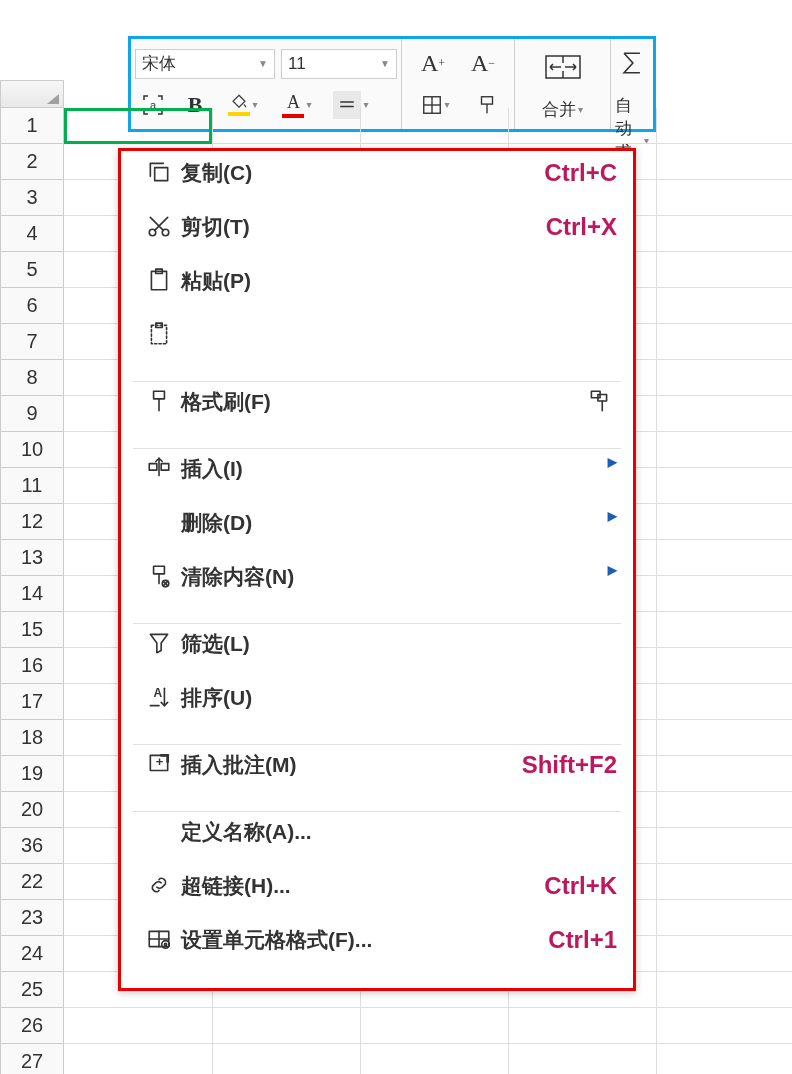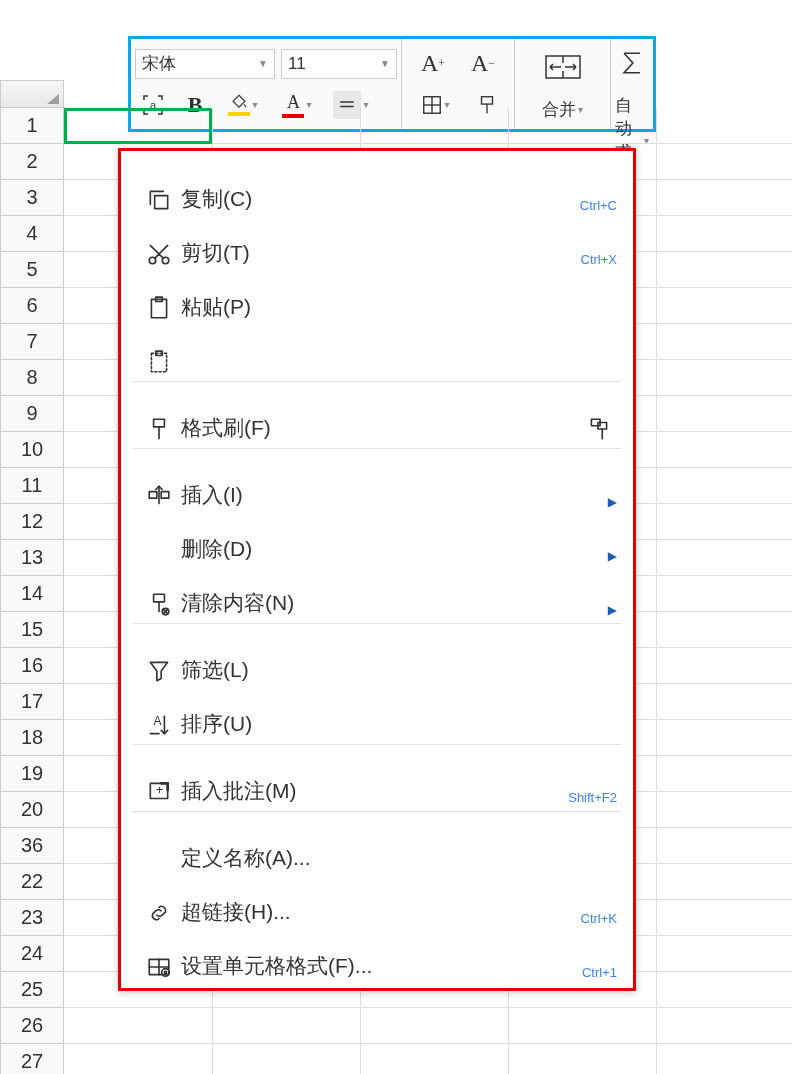--- a/index.html
+++ b/index.html
@@ -148,38 +148,39 @@
       top: 148px;
       left: 118px;
       width: 518px;
       border: 3px solid #e60000;
       background: #ffffff;
       box-shadow: 0 2px 8px rgba(0,0,0,0.2);
       padding: 8px 0;
     }
     .menu-item {
       display:flex;
-      align-items:flex-end;
+      align-items:flex-start;
       height: 54px;
       padding: 0 16px;
       font-size: 21px;
       color: #333;
+      font-weight: bold;
     }
     .menu-item .micon {
       width: 44px;
       display:flex;
       justify-content:center;
       color:#444;
     }
     .menu-item .mlabel {
       flex:1;
     }
     .menu-item .mshort {
-      font-size: 13px;
-      color:#3b82f6;
+      font-size: 24px;
+      color:#be185d;
     }
     .menu-item .marrow {
       color:#1a5fb4;
       font-size: 12px;
       width: 20px;
       text-align:right;
     }
     .menu-item .mextra {
       width: 36px;
       display:flex;

